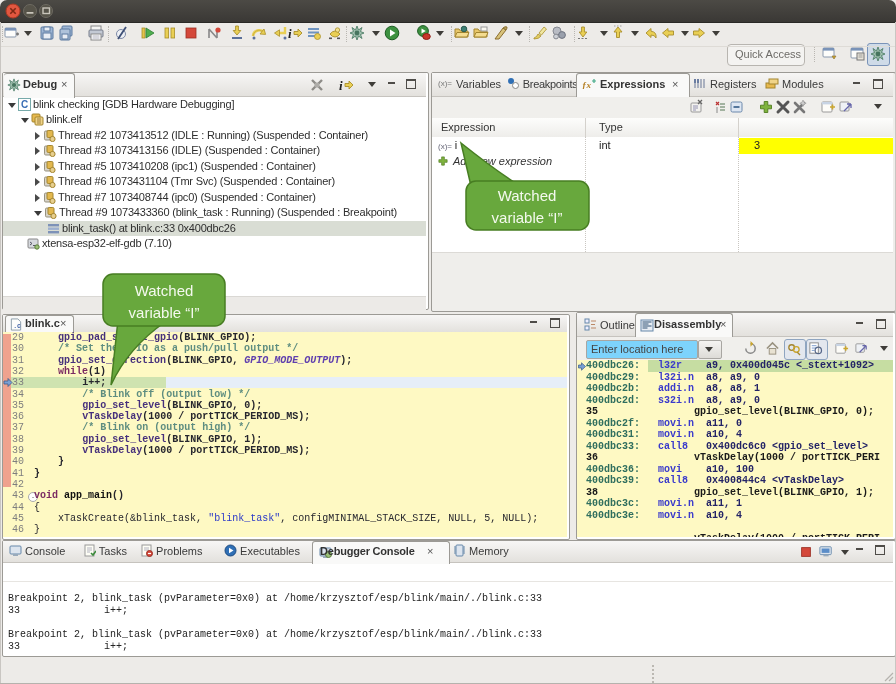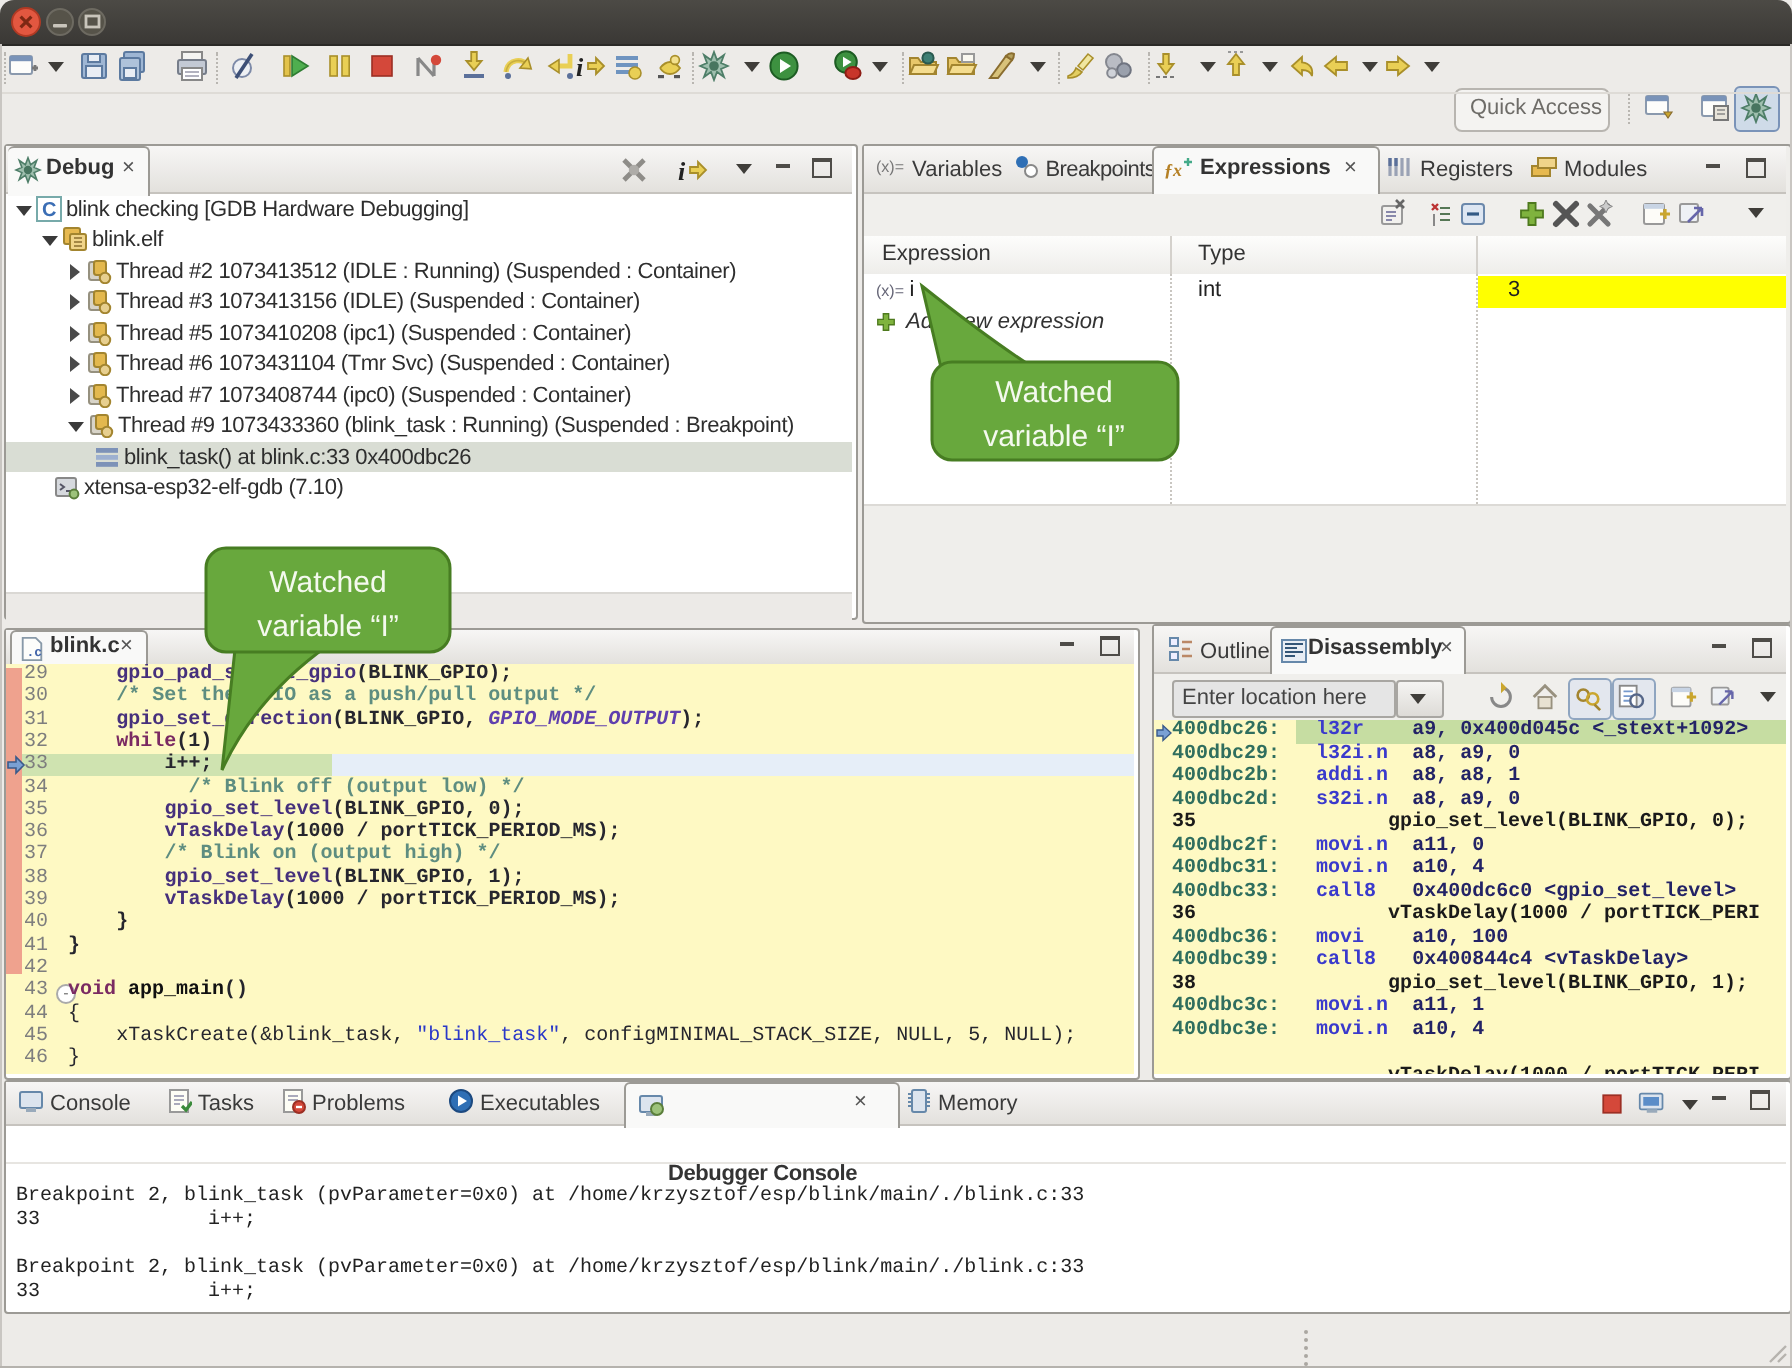--- a/index.html
+++ b/index.html
@@ -388,21 +388,21 @@
     <div class="a mono" style="left:55.1px;top:0.0px;line-height:11.3px;color:#26262e;font-weight:bold;"><b class="fn">gpio_pad_select_gpio</b>(BLINK_GPIO);</div>
     <div class="a mono" style="left:9px;top:11.3px;width:12px;text-align:right;color:#7e7e7e;line-height:11.3px;">30</div>
     <div class="a mono" style="left:55.1px;top:11.3px;line-height:11.3px;color:#26262e;font-weight:bold;"><span class="cm">/* Set the GPIO as a push/pull output */</span></div>
     <div class="a mono" style="left:9px;top:22.6px;width:12px;text-align:right;color:#7e7e7e;line-height:11.3px;">31</div>
     <div class="a mono" style="left:55.1px;top:22.6px;line-height:11.3px;color:#26262e;font-weight:bold;"><b class="fn">gpio_set_direction</b>(BLINK_GPIO, <i class="mc">GPIO_MODE_OUTPUT</i>);</div>
     <div class="a mono" style="left:9px;top:33.9px;width:12px;text-align:right;color:#7e7e7e;line-height:11.3px;">32</div>
     <div class="a mono" style="left:55.1px;top:33.9px;line-height:11.3px;color:#26262e;font-weight:bold;"><b class="kw">while</b>(1)</div>
     <div class="a mono" style="left:9px;top:45.2px;width:12px;text-align:right;color:#7e7e7e;line-height:11.3px;">33</div>
     <div class="a mono" style="left:79.2px;top:45.2px;line-height:11.3px;color:#26262e;font-weight:bold;">i++;</div>
     <div class="a mono" style="left:9px;top:56.5px;width:12px;text-align:right;color:#7e7e7e;line-height:11.3px;">34</div>
-    <div class="a mono" style="left:79.2px;top:56.5px;line-height:11.3px;color:#26262e;font-weight:bold;margin-left:12px;"><span class="cm">/* Blink off (output low) */</span></div>
+    <div class="a mono" style="left:79.2px;top:56.5px;line-height:11.3px;color:#26262e;font-weight:bold;"><span class="cm">/* Blink off (output low) */</span></div>
     <div class="a mono" style="left:9px;top:67.8px;width:12px;text-align:right;color:#7e7e7e;line-height:11.3px;">35</div>
     <div class="a mono" style="left:79.2px;top:67.8px;line-height:11.3px;color:#26262e;font-weight:bold;"><b class="fn">gpio_set_level</b>(BLINK_GPIO, 0);</div>
     <div class="a mono" style="left:9px;top:79.1px;width:12px;text-align:right;color:#7e7e7e;line-height:11.3px;">36</div>
     <div class="a mono" style="left:79.2px;top:79.1px;line-height:11.3px;color:#26262e;font-weight:bold;"><b class="fn">vTaskDelay</b>(1000 / portTICK_PERIOD_MS);</div>
     <div class="a mono" style="left:9px;top:90.4px;width:12px;text-align:right;color:#7e7e7e;line-height:11.3px;">37</div>
     <div class="a mono" style="left:79.2px;top:90.4px;line-height:11.3px;color:#26262e;font-weight:bold;"><span class="cm">/* Blink on (output high) */</span></div>
     <div class="a mono" style="left:9px;top:101.7px;width:12px;text-align:right;color:#7e7e7e;line-height:11.3px;">38</div>
     <div class="a mono" style="left:79.2px;top:101.7px;line-height:11.3px;color:#26262e;font-weight:bold;"><b class="fn">gpio_set_level</b>(BLINK_GPIO, 1);</div>
     <div class="a mono" style="left:9px;top:113.0px;width:12px;text-align:right;color:#7e7e7e;line-height:11.3px;">39</div>
     <div class="a mono" style="left:79.2px;top:113.0px;line-height:11.3px;color:#26262e;font-weight:bold;"><b class="fn">vTaskDelay</b>(1000 / portTICK_PERIOD_MS);</div>
@@ -437,21 +437,21 @@
   <div class="a" style="left:84px;top:4px;font-size:11px;font-weight:normal;color:#555;">×</div>
  </div>
  <div class="minbtn" style="left:278px;top:7px;">
       <div></div>
     </div>
  <div class="maxbtn" style="left:299px;top:6px;">
       <div></div>
     </div>
 
  <div class="a" style="left:0;top:24px;width:316px;height:23px;background:#f0efec;"></div>
- <div class="a" style="left:9px;top:27px;width:110px;height:17px;border:1px solid #a8a6a2;background:#e5e5e5;border-radius:2px;">
+ <div class="a" style="left:9px;top:27px;width:110px;height:17px;border:1px solid #a8a6a2;background:#7dd3fc;border-radius:2px;">
    <div class="a" style="left:4px;top:2px;font-size:11px;color:#444;white-space:nowrap;overflow:hidden;width:102px;">Enter location here</div>
  </div>
  <div class="a" style="left:121px;top:27px;width:22px;height:17px;border:1px solid #a8a6a2;background:linear-gradient(#f5f4f2,#dddbd7);border-radius:2px;"></div>
  <div class="a caret" style="left:128px;top:34px;"></div>
  <svg class="a" style="left:166px;top:28px;" width="15" height="15" viewBox="0 0 16 16">
       <path d="M3 8 a5 5 0 1 0 5 -5" fill="none" stroke="#888" stroke-width="1.6"></path>
       <path d="M8 0 l3 3 -3 3" fill="#caa62e"></path>
     </svg>
  <svg class="a" style="left:188px;top:28px;" width="15" height="15" viewBox="0 0 16 16">
       <path d="M2 8 L8 2 L14 8" fill="none" stroke="#98917f" stroke-width="1.6"></path>
@@ -521,21 +521,21 @@
  <div class="a tabtxt" style="left:221px;top:3px;"><svg width="13" height="13" viewBox="0 0 13 13" style="vertical-align:-2px">
         <circle cx="6.5" cy="6.5" r="5.5" fill="#2f6fb5" stroke="#1d4a80"></circle>
         <path d="M5 3.8 L9.5 6.5 L5 9.2 Z" fill="#fff"></path>
       </svg> Executables</div>
  <div class="tabsel" style="left:309px;top:0px;width:136px;height:22px;">
   <svg class="a" style="left:6px;top:4px;" width="13" height="13" viewBox="0 0 13 13">
         <rect x="1" y="2" width="11" height="8" rx="1" fill="#dce4ee" stroke="#68a"></rect>
         <rect x="4" y="10" width="5" height="2" fill="#9ab"></rect>
         <circle cx="9.5" cy="8.5" r="3" fill="#9cc27a" stroke="#5a7e3a"></circle>
       </svg>
-  <div class="a" style="left:21px;top:3px;font-size:11px;letter-spacing:-0.2px;margin-top:36px;">Debugger Console</div>
+  <div class="a" style="left:7px;top:3px;font-size:11px;letter-spacing:-0.2px;">Debugger Console</div>
   <div class="a" style="left:114px;top:3px;font-size:11px;font-weight:normal;color:#555;">×</div>
  </div>
  <div class="a tabtxt" style="left:450px;top:3px;"><svg width="13" height="13" viewBox="0 0 13 13" style="vertical-align:-2px">
         <rect x="3" y="1" width="7" height="11" rx="1" fill="#dce4ee" stroke="#68a"></rect>
         <path d="M1 3 h2 M1 5 h2 M1 7 h2 M1 9 h2 M10 3 h2 M10 5 h2 M10 7 h2 M10 9 h2" stroke="#68a" stroke-width="1"></path>
       </svg> Memory</div>
  <svg class="a" style="left:796px;top:4px;" width="14" height="14" viewBox="0 0 16 16">
       <rect x="3" y="3" width="10" height="10" fill="#d4483a" stroke="#9c2f24"></rect>
     </svg>
  <svg class="a" style="left:816px;top:4px;" width="14" height="14" viewBox="0 0 16 16">

